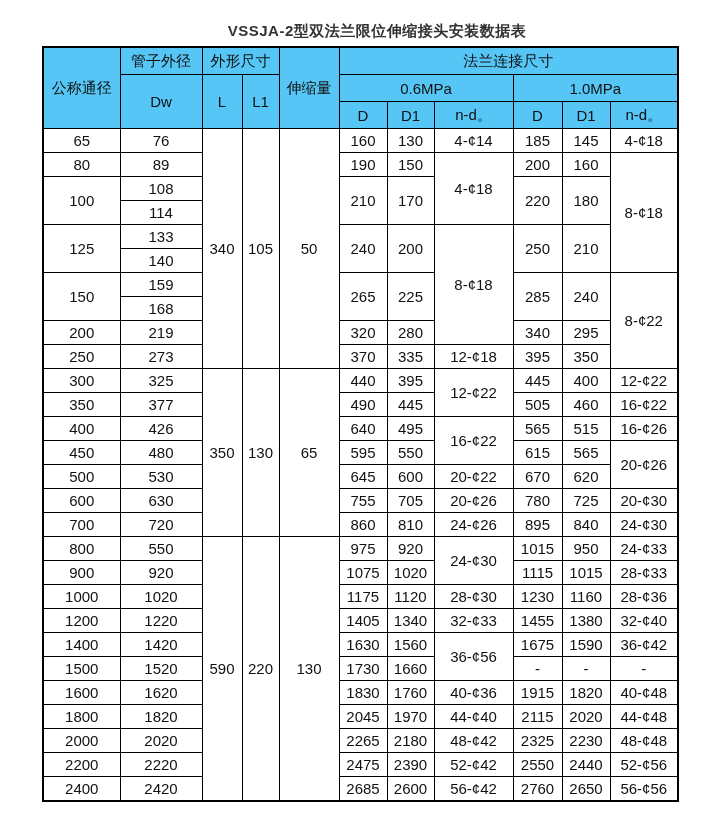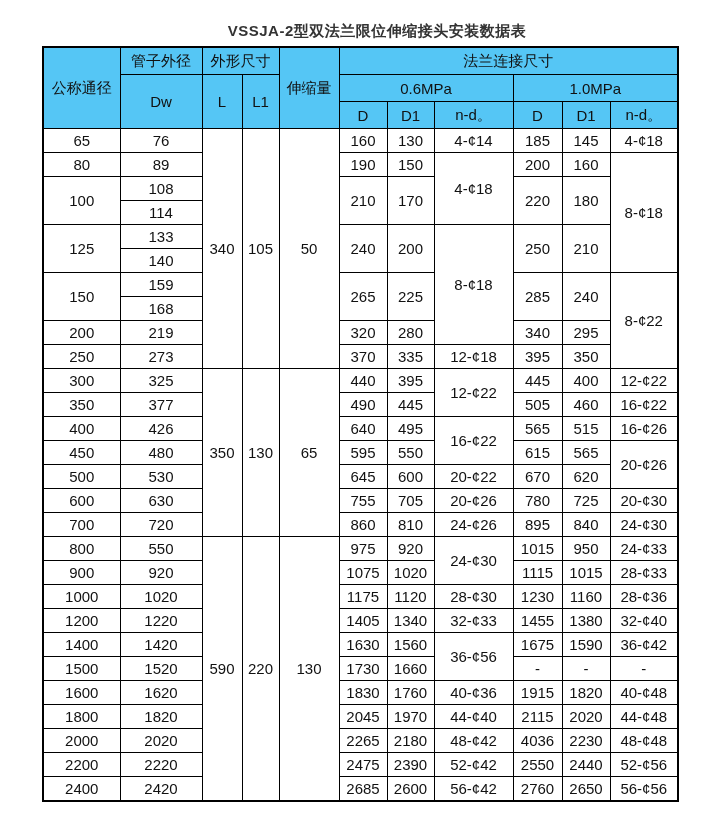--- a/index.html
+++ b/index.html
@@ -327,21 +327,21 @@
           <td>2115</td>
           <td>2020</td>
           <td>44-¢48</td>
         </tr>
         <tr>
           <td>2000</td>
           <td>2020</td>
           <td>2265</td>
           <td>2180</td>
           <td>48-¢42</td>
-          <td>4036</td>
+          <td>2325</td>
           <td>2230</td>
           <td>48-¢48</td>
         </tr>
         <tr>
           <td>2200</td>
           <td>2220</td>
           <td>2475</td>
           <td>2390</td>
           <td>52-¢42</td>
           <td>2550</td>

